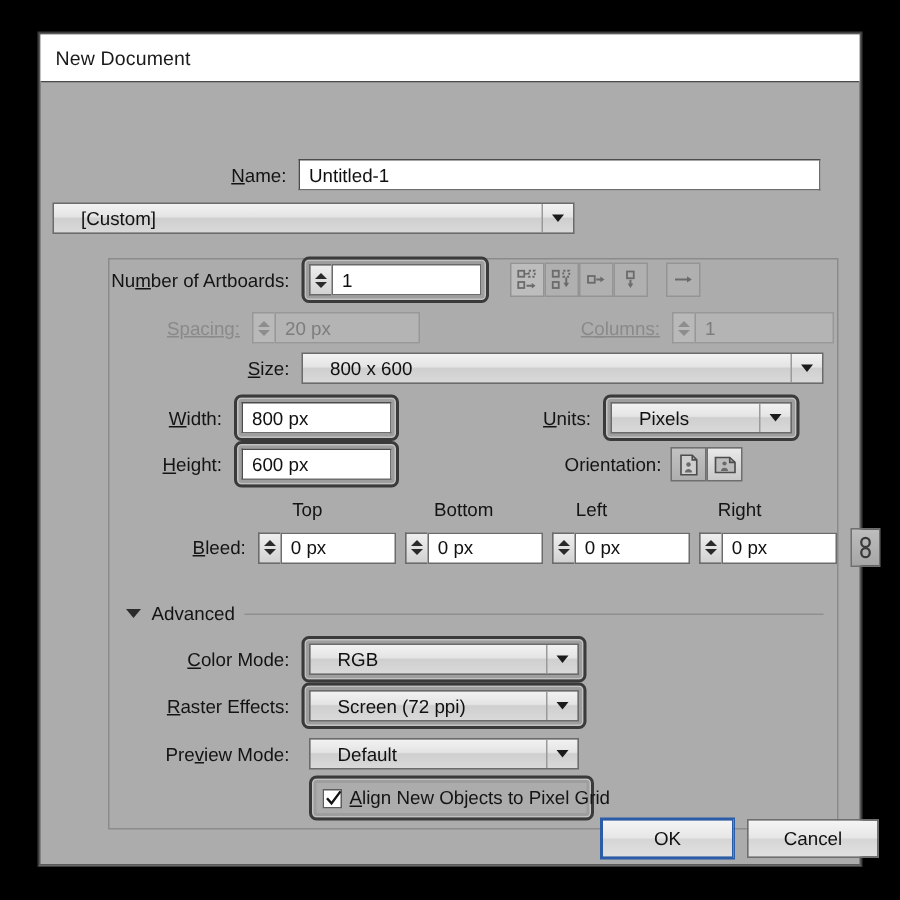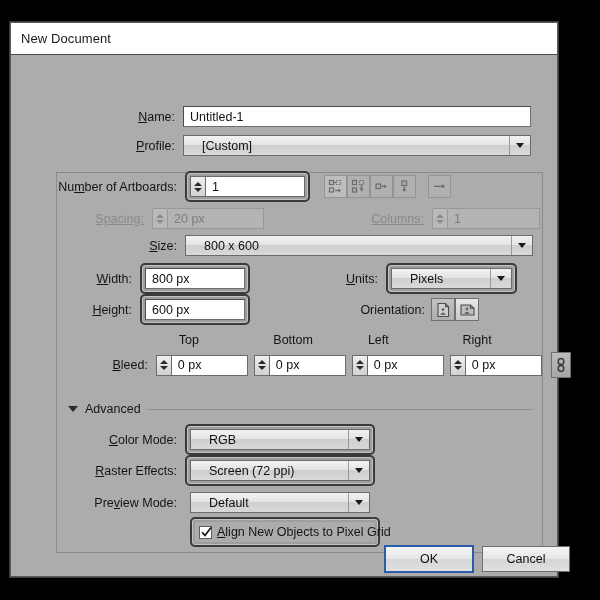--- a/index.html
+++ b/index.html
@@ -7,21 +7,21 @@
     margin: 0; padding: 0;
     width: 600px; height: 600px;
     background: #000;
     font-family: "Liberation Sans", sans-serif;
     overflow: hidden;
   }
 
   
   .dialog {
     position: absolute;
-    left: 10px; top: 22px;
+    left: 26px; top: 22px;
     width: 548px; height: 555px;
     background: #acacac;
     border: 1px solid #5a5a5a;
     box-shadow: 0 0 0 1px #3c3c3c;
   }
   .titlebar {
     height: 32px;
     background: #ffffff;
     border-bottom: 1px solid #4b4b4b;
     display: flex;
@@ -220,21 +220,20 @@
     <div class="groupbox"></div>
 
     <div class="row" style="left:0; top:51px; width:520px;">
       <span class="lbl" style="width:166px;"><span class="u">N</span>ame:</span>
       <div style="margin-left:8px;">
         <div class="txt" style="width:348px;">Untitled-1</div>
       </div>
     </div>
 
     <div class="row" style="left:0; top:80px; width:520px;">
-      <span class="lbl" style="width:166px;"><span class="u">P</span>rofile:</span>
       <div style="margin-left:8px;">
         <div class="combo" style="width:348px;">
           <span>[Custom]</span>
           <span class="arrowbox">
               <i class="caret-dn"></i>
             </span>
         </div>
       </div>
     </div>
 

